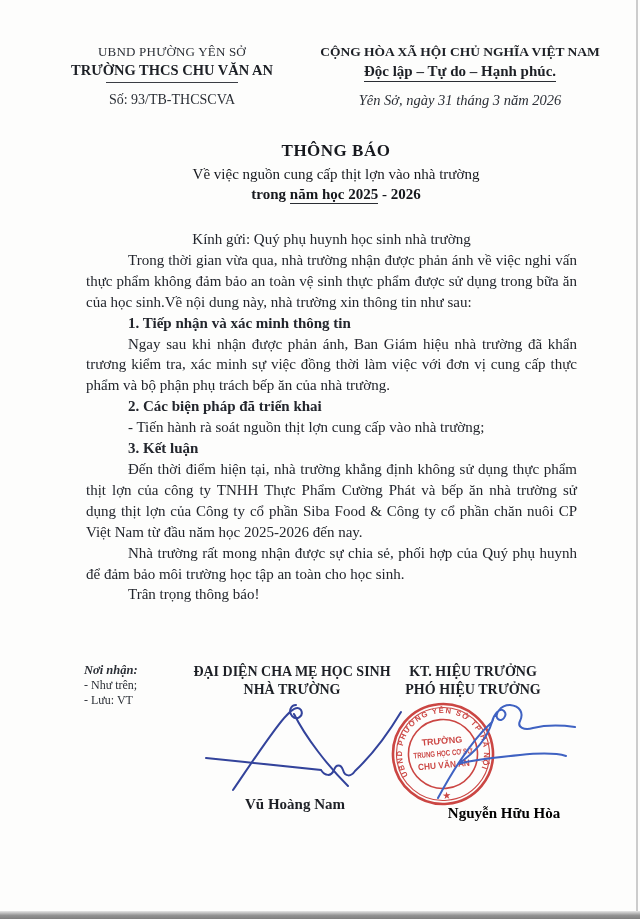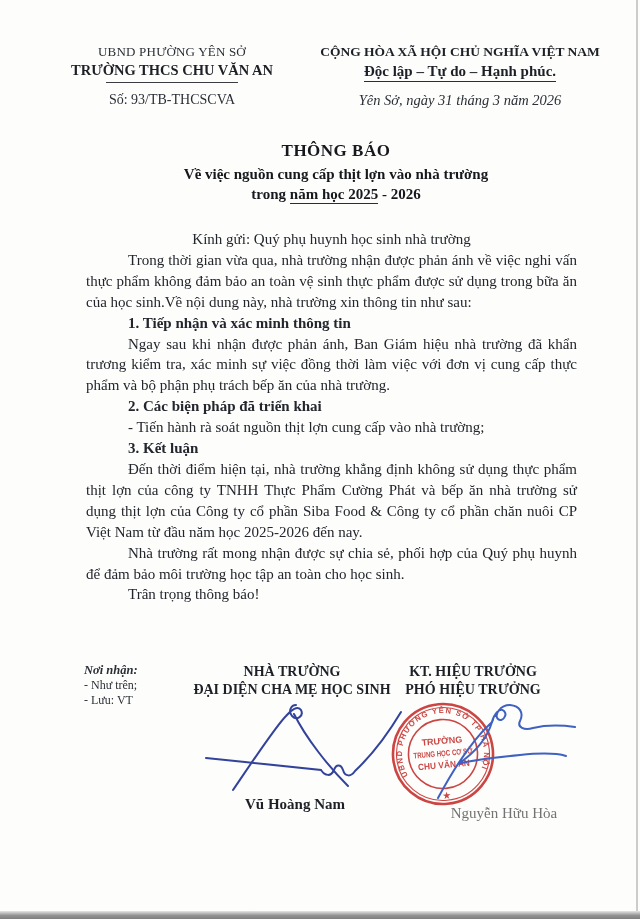--- a/index.html
+++ b/index.html
@@ -15,41 +15,41 @@
   .h-left .rule{width:132px;height:0;border-bottom:1.5px solid #3a3d44;margin:3px auto 0;}
   .h-left .l3{font-size:14px;margin-top:9px;color:#2b2f36;}
   .h-right{position:absolute;left:295px;top:44px;width:330px;text-align:center;}
   .h-right .l1{font-size:13.5px;font-weight:bold;color:#1d2026;}
   .h-right .l2{font-size:15px;font-weight:bold;margin-top:3px;color:#1d2026;}
   .h-right .l2 span{border-bottom:1.5px solid #2a2d33;padding-bottom:2px;}
   .h-right .l3{font-size:14.5px;font-style:italic;margin-top:12px;color:#2b2f36;}
   
   .title-block{position:absolute;left:90px;top:141px;width:492px;text-align:center;}
   .t1{font-size:17px;font-weight:bold;letter-spacing:.5px;color:#16181d;}
-  .t2{font-size:15px;font-weight:bold;margin-top:5px;color:#16181d;}
+  .t2{font-size:15px;font-weight:normal;margin-top:5px;color:#16181d;}
   .t3{font-size:15px;font-weight:bold;margin-top:3px;color:#16181d;}
   .t3 .u{border-bottom:1.5px solid #2a2d33;padding-bottom:1px;}
   
   .bodytext{position:absolute;left:86px;top:229px;width:491px;
     font-size:15px;line-height:20.9px;text-align:justify;color:#23262d;}
   .bodytext .greet{text-align:center;text-indent:0;}
   .bodytext p{margin:0;text-indent:42px;}
   .bodytext .hd{font-weight:bold;text-align:left;}
   
   .footer{position:absolute;left:0;top:650px;width:640px;height:269px;}
   .recipients{position:absolute;left:84px;top:13px;font-size:12px;line-height:15px;color:#2b2f36;}
   .rc-label{font-weight:bold;font-style:italic;font-size:12.5px;}
   .sig-center{position:absolute;left:172px;top:13px;width:240px;text-align:center;
     font-size:14px;font-weight:bold;line-height:18px;color:#1d2026;}
   .sig-right{position:absolute;left:364px;top:13px;width:218px;text-align:center;
     font-size:14px;font-weight:bold;line-height:18px;color:#1d2026;}
   .name-left{position:absolute;left:195px;top:146px;width:200px;text-align:center;
     font-size:15px;font-weight:bold;color:#1d2026;}
   .name-right{position:absolute;left:404px;top:155px;width:200px;text-align:center;
-    font-size:15px;font-weight:normal;color:#737373;}
+    font-size:15px;font-weight:bold;color:#000000;}
   .overlay{position:absolute;left:0;top:0;width:640px;height:269px;pointer-events:none;}
   .stamp-text{font-family:"Liberation Sans","DejaVu Sans",sans-serif;font-weight:bold;}
   
   .edge-right{position:absolute;top:0;bottom:8px;right:2px;width:2px;background:#cccccc;}
   .edge-bottom{position:absolute;left:0;right:0;bottom:0;height:8px;
     background:linear-gradient(#e6e6e6,#939393 55%,#7e7e7e);}
 </style>
 </head>
 <body>
 
@@ -89,22 +89,22 @@
 
   <div class="footer">
 
     <div class="recipients">
       <div class="rc-label">Nơi nhận:</div>
       <div class="rc-item">- Như trên;</div>
       <div class="rc-item">- Lưu: VT</div>
     </div>
 
     <div class="sig-center">
+      <div>ĐẠI DIỆN CHA MẸ HỌC SINH</div>
       <div>NHÀ TRƯỜNG</div>
-      <div>ĐẠI DIỆN CHA MẸ HỌC SINH</div>
     </div>
 
     <div class="sig-right">
       <div>KT. HIỆU TRƯỞNG</div>
       <div>PHÓ HIỆU TRƯỞNG</div>
     </div>
 
     <div class="name-left">Vũ Hoàng Nam</div>
     <div class="name-right">Nguyễn Hữu Hòa</div>
 

